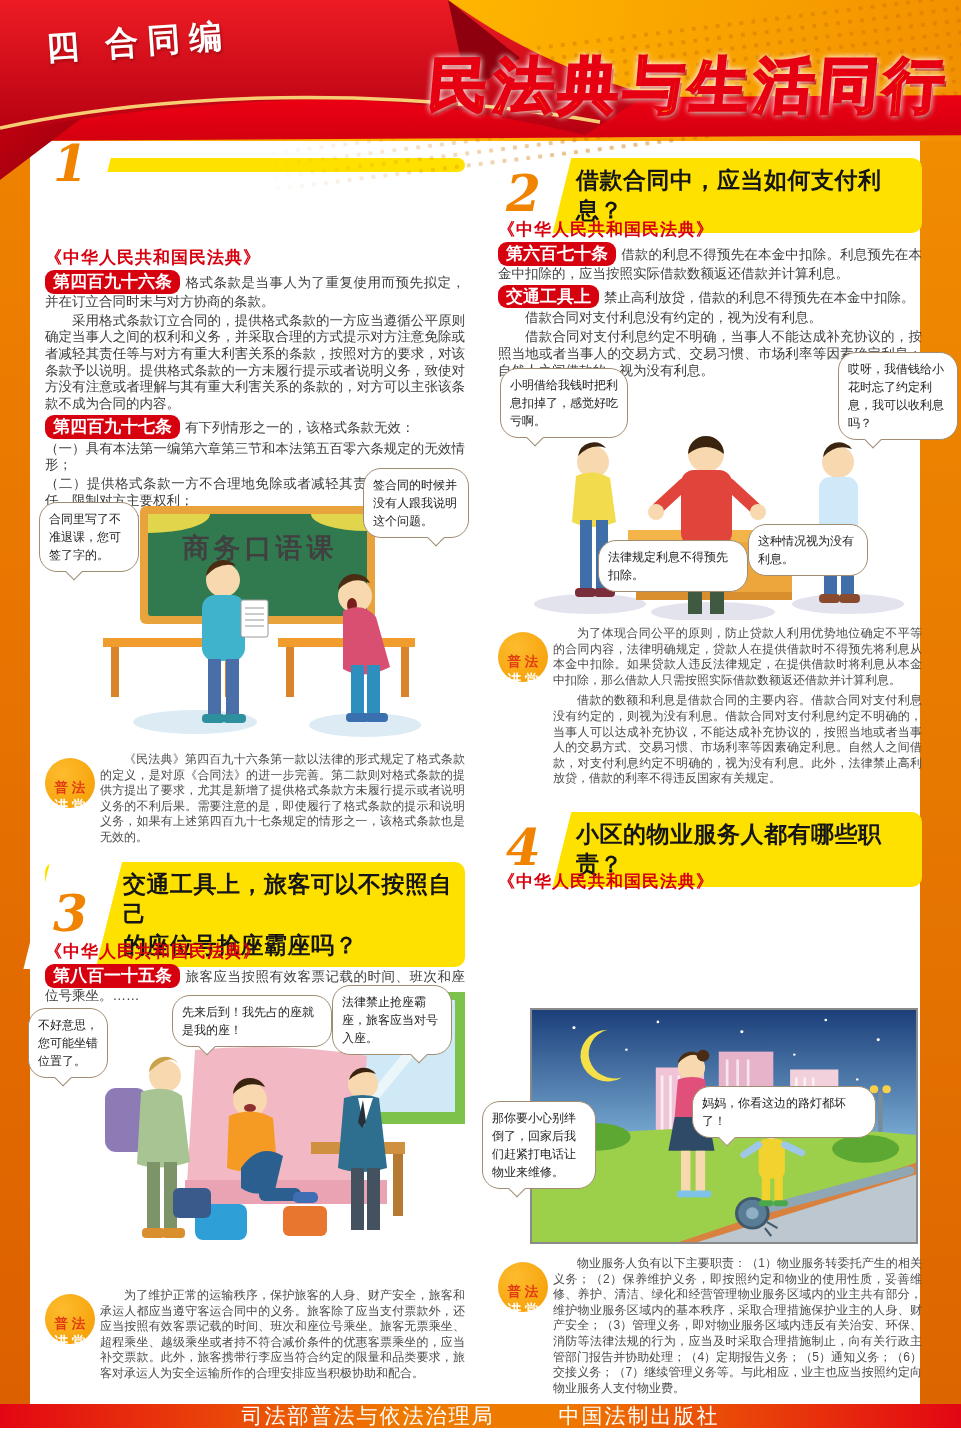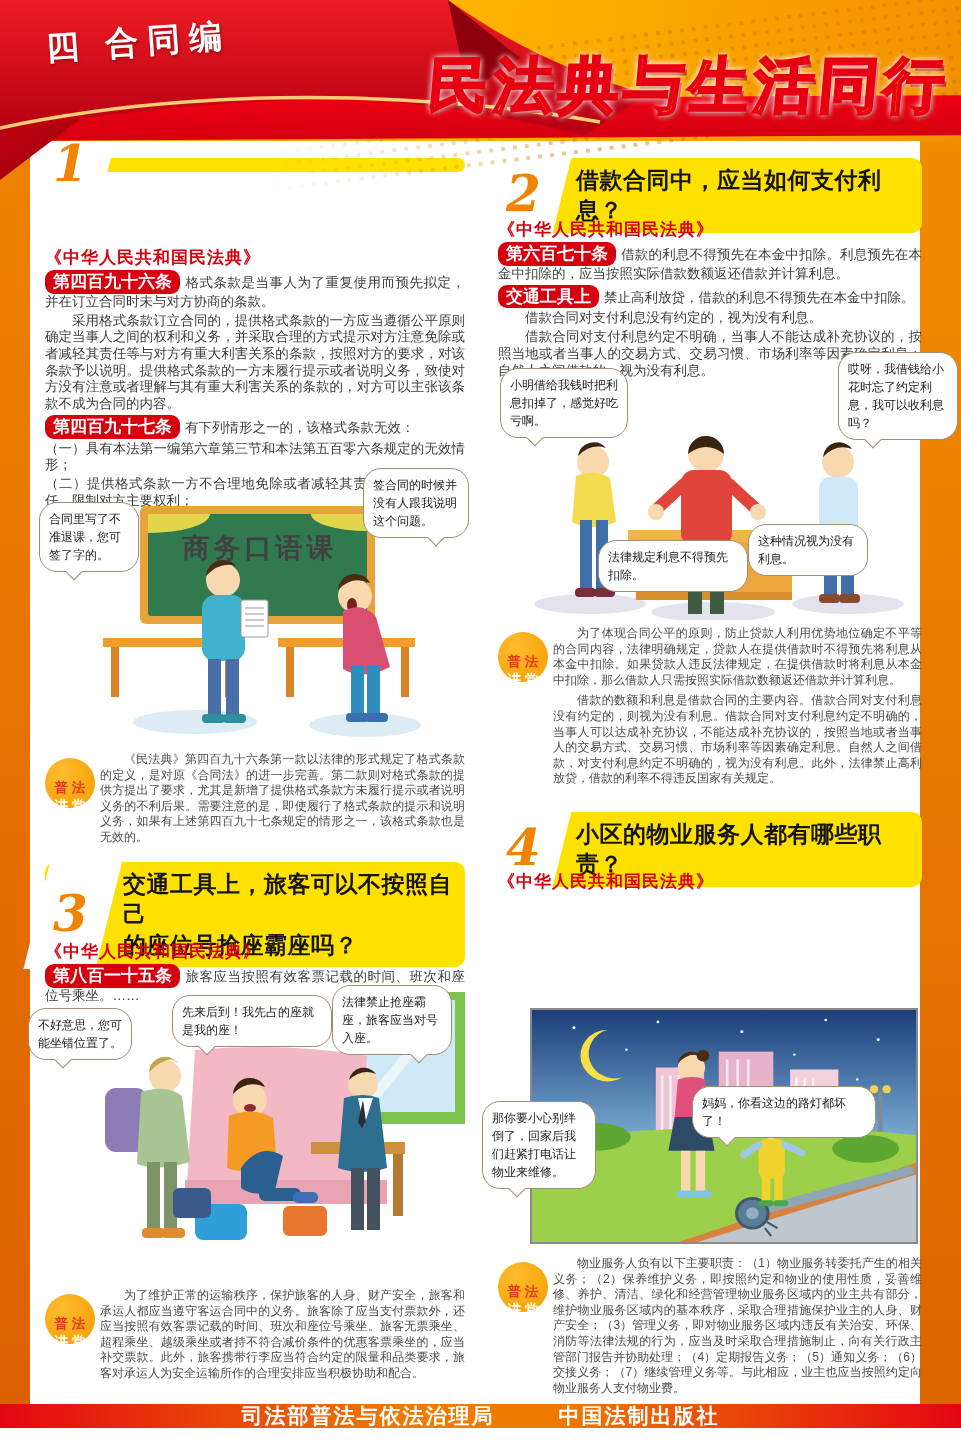--- a/index.html
+++ b/index.html
@@ -27,21 +27,21 @@
     text-shadow:1px 2px 3px rgba(90,0,0,.45);z-index:5;}
   .main-title{position:absolute;right:12px;top:46px;z-index:5;
     font-family:"Liberation Sans",sans-serif;font-weight:900;font-size:60px;letter-spacing:5px;
     color:#ffe100;-webkit-text-stroke:2.5px #e60012;transform:skewX(-5deg);
     text-shadow:0 0 7px #fff,0 0 7px #fff,3px 4px 0 rgba(170,0,0,.85);white-space:nowrap;}
 
   
   .footer{position:absolute;left:0;top:1404px;width:961px;height:24px;z-index:6;
     background:linear-gradient(90deg,#e30613 0%,#ef7a00 42%,#ef7a00 58%,#e30613 100%);
     display:flex;align-items:center;justify-content:center;gap:64px;
-    color:#fff;font-weight:bold;font-size:21px;letter-spacing:2px;}
+    color:#fff;font-weight:normal;font-size:21px;letter-spacing:2px;}
 
   
   .sec{position:absolute;z-index:3;}
   .sec>div{position:absolute;left:0;right:0;}
   #s1{left:45px;top:158px;width:420px;height:706px;}
   #s2{left:498px;top:158px;width:424px;height:706px;}
   #s3{left:45px;top:862px;width:420px;height:560px;}
   #s4{left:498px;top:812px;width:424px;height:630px;}
 
   .sec-title{background:#ffe100;border-radius:10px;padding:7px 10px 7px 78px;position:relative;}
@@ -74,21 +74,21 @@
     transform:rotate(45deg);bottom:-7px;left:28px;}
   .tail-r::after{left:auto;right:26px;}
   .tail-none::after{display:none;}
 
   .s1b1{left:-6px;top:34px;width:100px;}
   .s1b2{right:-4px;top:0;width:106px;}
   .s2b1{left:2px;top:6px;width:128px;}
   .s2b2{right:-36px;top:-10px;width:120px;}
   .s2b3{left:100px;top:178px;width:150px;}
   .s2b4{left:250px;top:162px;width:120px;}
-  .s3b1{left:-17px;top:16px;width:104px;}
+  .s3b1{left:-17px;top:16px;width:80px;}
   .s3b2{left:127px;top:3px;width:160px;}
   .s3b3{left:287px;top:-7px;width:120px;}
   .s4b1{left:-16px;top:93px;width:114px;}
   .s4b2{left:194px;top:78px;width:184px;}
 
   .lecture{padding-left:55px;box-sizing:border-box;}
   .lecture p{margin:0 0 5px;font-size:12px;line-height:1.3;color:#4c4c4c;
     text-align:justify;text-indent:2em;}
   .pf-badge{position:absolute;left:0;top:6px;width:50px;height:50px;border-radius:50%;
     background:radial-gradient(circle at 35% 30%,#fdbc2e,#f59b00);display:flex;flex-direction:column;

